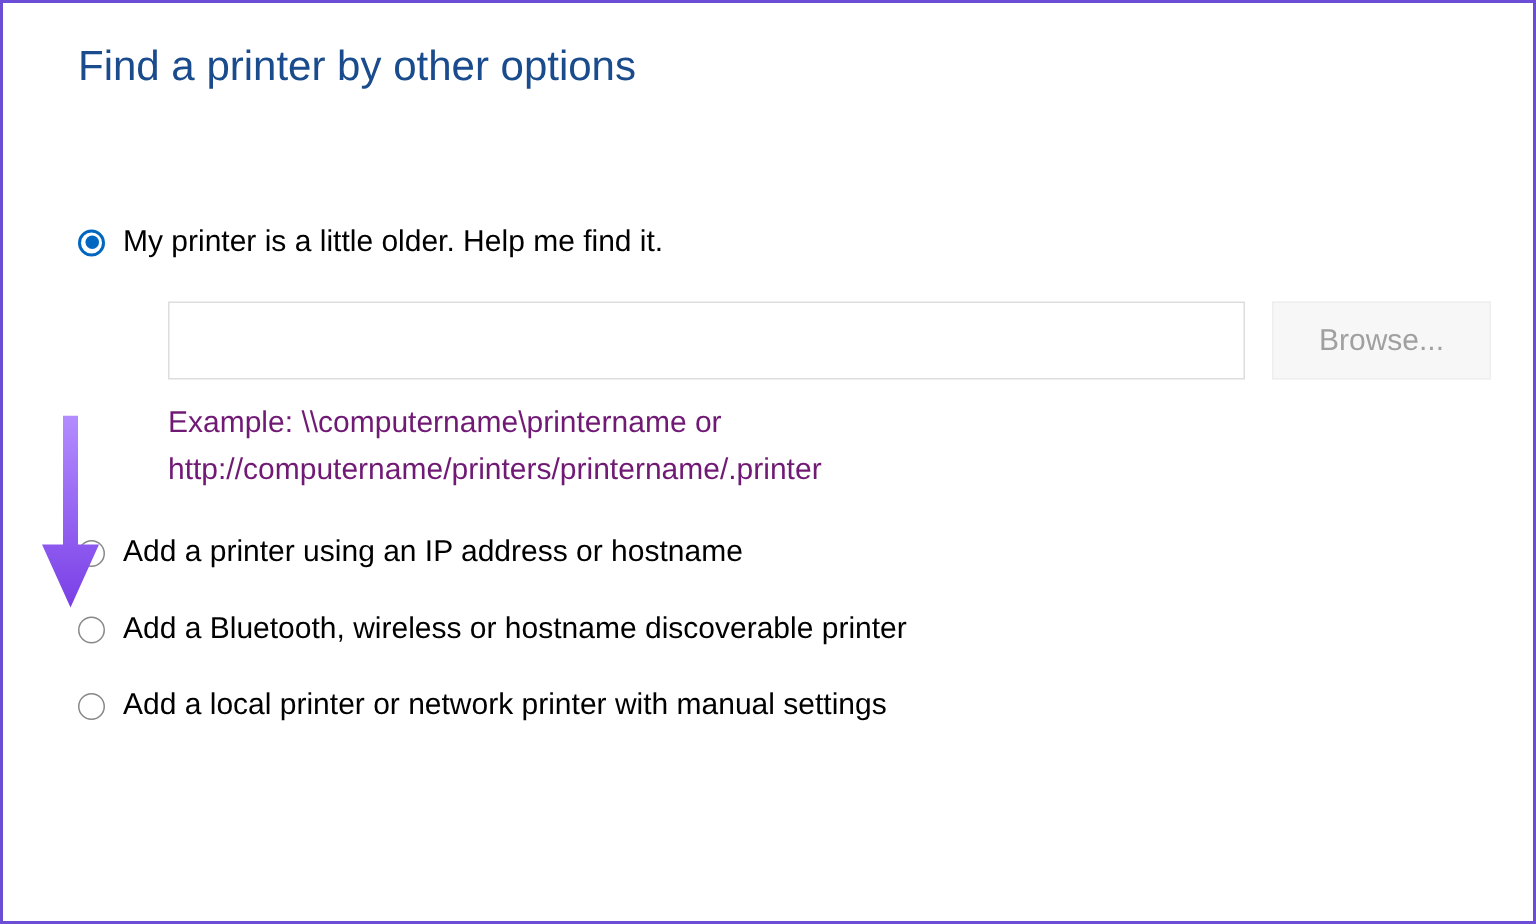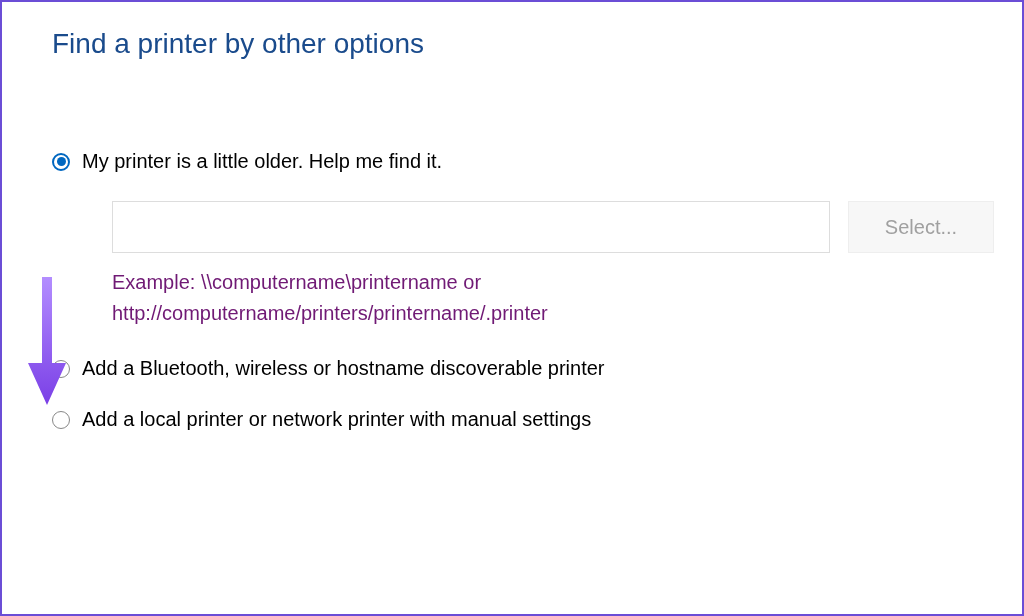--- a/index.html
+++ b/index.html
@@ -112,25 +112,29 @@
 
   <div class="option-row">
     <span class="radio selected"></span>
     <span class="option-label">My printer is a little older. Help me find it.</span>
   </div>
 
 
   <div class="sub-section">
     <div class="input-row">
       <input type="text" class="text-input" value="" style="">
-      <button class="browse-btn" disabled="">Select...</button>
+      <button class="browse-btn" disabled="">Browse...</button>
     </div>
     <div class="example-text">Example: \\computername\printername or http://computername/printers/printername/.printer</div>
   </div>
 
+  <div class="option-row">
+    <span class="radio"></span>
+    <span class="option-label">Add a printer using an IP address or hostname</span>
+  </div>
 
   <div class="option-row">
     <span class="radio"></span>
     <span class="option-label">Add a Bluetooth, wireless or hostname discoverable printer</span>
   </div>
 
   <div class="option-row">
     <span class="radio"></span>
     <span class="option-label">Add a local printer or network printer with manual settings</span>
   </div>

